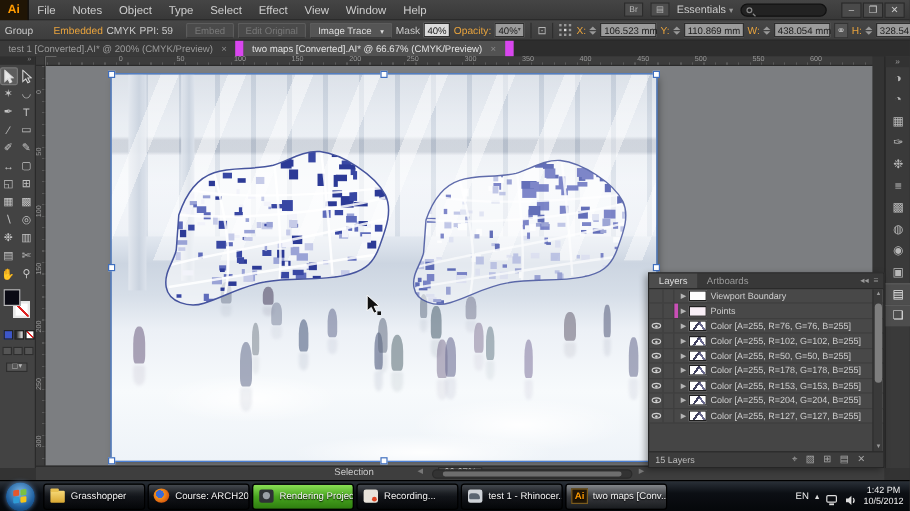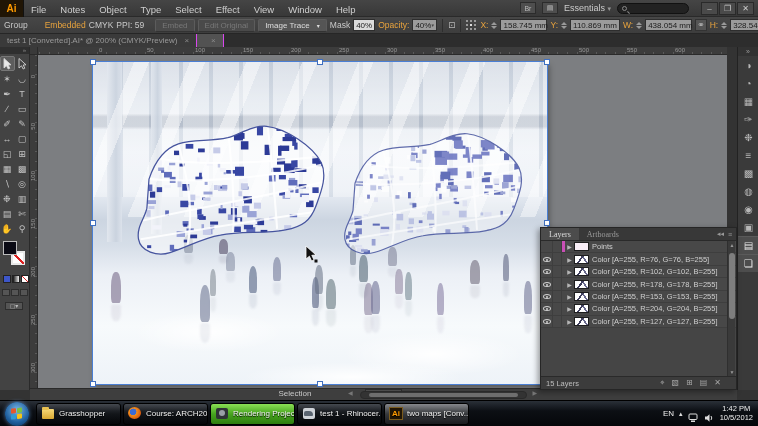--- a/index.html
+++ b/index.html
@@ -42,21 +42,21 @@
   .spinner .dn{border-top:3px solid #999;}
   .cb-sep{width:1px;height:13px;background:#2e2e2e;margin:0 2px;flex:0 0 auto;}
   .cb-icon{color:#b5b5b5;font-size:9px;}
   #refpoint{display:inline-grid;grid-template-columns:repeat(3,3px);grid-template-rows:repeat(3,3px);gap:1px;}
   #refpoint i{background:#999;width:2px;height:2px;}
   #refpoint i.c{background:#ddd;}
 
   
   #tabbar{position:absolute;left:0;top:34px;width:758px;height:13px;background:#2d2d2d;display:flex;align-items:flex-end;}
   .doc-tab{height:13px;display:flex;align-items:center;padding:0 7px;font-size:8px;color:#9a9a9a;
-    background:#3a3a3a;border-right:1px solid #d946ef;white-space:nowrap;}
+    background:#3a3a3a;border-right:7px solid #d946ef;white-space:nowrap;}
   .doc-tab.active{background:#525252;color:#e2e2e2;}
   .doc-tab .close{margin-left:7px;color:#8a8a8a;font-size:8px;}
 
   
   #toolspanel{position:absolute;left:0;top:47px;width:30px;height:343px;background:#434343;border-right:1px solid #2a2a2a;}
   #tools-top{height:7px;background:#2f2f2f;color:#888;font-size:6px;text-align:right;padding-right:3px;line-height:7px;}
   #toolgrid{display:grid;grid-template-columns:15px 15px;justify-content:center;padding-top:2px;}
   .tool{width:15px;height:15px;display:flex;align-items:center;justify-content:center;color:#c3c3c3;font-size:9px;}
   .tool.active{background:#5d5d5d;border:1px solid #777;border-radius:2px;color:#fff;}
   #fillstroke{position:absolute;left:2px;top:192px;width:26px;height:32px;}
@@ -105,21 +105,21 @@
   
   #dock{position:absolute;left:737px;top:47px;width:21px;height:343px;background:#3a3a3a;border-left:1px solid #222;}
   #dock-expander{height:9px;color:#999;font-size:7px;text-align:center;line-height:9px;background:#323232;}
   .dock-icon{width:21px;height:18px;display:flex;align-items:center;justify-content:center;color:#b8b8b8;font-size:10px;}
   .dock-icon.open{background:#4d4d4d;color:#e8e8e8;border-top:1px solid #5a5a5a;}
 
   
   #layerspanel{position:absolute;left:540px;top:227px;width:197px;height:163px;background:#454545;
     border:1px solid #262626;box-shadow:-2px 2px 6px rgba(0,0,0,.4);z-index:5;display:flex;flex-direction:column;}
   #lp-header{height:13px;background:#383838;display:flex;align-items:stretch;border-bottom:1px solid #2a2a2a;flex:0 0 auto;}
-  .lp-tab{font-size:8px;padding:0 8px;display:flex;align-items:center;color:#9a9a9a;font-family:Liberation Serif, serif;}
+  .lp-tab{font-size:8px;padding:0 8px;display:flex;align-items:center;color:#9a9a9a;}
   .lp-tab.active{background:#4c4c4c;color:#ddd;}
   #lp-header .hdr-icons{margin-left:auto;display:flex;align-items:center;gap:4px;padding-right:4px;color:#999;font-size:7px;}
   #lp-rows{flex:1 1 auto;overflow:hidden;position:relative;}
   .lrow{display:flex;align-items:center;height:12.45px;background:#484848;border-bottom:1px solid #3e3e3e;position:relative;}
   .lrow.selected{background:#76879f;}
   .lrow.selected .lname{color:#fff;}
   .lcol-eye{width:12px;height:100%;border-right:1px solid #3e3e3e;display:flex;align-items:center;justify-content:center;flex:0 0 auto;}
   .lcol-lock{width:9px;height:100%;border-right:1px solid #3e3e3e;flex:0 0 auto;}
   .eye{width:8px;height:5px;border:1px solid #cfcfcf;border-radius:50%;position:relative;}
   .eye::after{content:"";position:absolute;left:2px;top:1px;width:2px;height:2px;background:#cfcfcf;border-radius:50%;}
@@ -224,21 +224,21 @@
       <i></i>
       <i></i>
       <i></i>
       <i></i>
     </span>
   <span class="cb-link">X:</span>
   <span class="spinner">
       <i class="up"></i>
       <i class="dn"></i>
     </span>
-  <span class="cb-field" style="width:47px;">158.745 mm</span>
+  <span class="cb-field" style="width:47px;">106.523 mm</span>
   <span class="cb-link">Y:</span>
   <span class="spinner">
       <i class="up"></i>
       <i class="dn"></i>
     </span>
   <span class="cb-field" style="width:63px;">110.869 mm</span>
   <span class="cb-link">W:</span>
   <span class="spinner">
       <i class="up"></i>
       <i class="dn"></i>
@@ -253,20 +253,21 @@
   <span class="cb-field" style="width:47px;">328.541 mm</span>
 
 </div>
 
 <div id="tabbar">
     <div class="doc-tab">
       <span>test 1 [Converted].AI* @ 200% (CMYK/Preview)</span>
       <span class="close">×</span>
     </div>
     <div class="doc-tab active">
+      <span>two maps [Converted].AI* @ 66.67% (CMYK/Preview)</span>
       <span class="close">×</span>
     </div>
   </div>
 
 <div id="toolspanel">
   <div id="tools-top">»</div>
   <div id="toolgrid">
       <div class="tool active">
         <svg width="10" height="12" viewBox="0 0 10 12">
           <path d="M2,0.5 L2,10 L4.5,7.8 L6.2,11 L7.8,10.2 L6.2,7 L9,6.8 Z" fill="#e8e8e8" stroke="#d5d5d5" stroke-width="0.9"></path>
@@ -844,20 +845,29 @@
     <span class="hdr-icons">
       <span>◂◂</span>
       <span>≡</span>
     </span>
   </div>
   <div id="lp-rows">
     <div id="lp-rowlist">
         <div class="lrow">
           <span class="lcol-eye"></span>
           <span class="lcol-lock"></span>
+          <span class="lbar"></span>
+          <span class="lcaret">▶</span>
+          <span class="lthumb plain"></span>
+          <span class="lname">Viewport Boundary</span>
+          <span class="ltarget">○</span>
+        </div>
+        <div class="lrow">
+          <span class="lcol-eye"></span>
+          <span class="lcol-lock"></span>
           <span class="lbar" style="background: rgb(201, 79, 182);"></span>
           <span class="lcaret">▶</span>
           <span class="lthumb points"></span>
           <span class="lname">Points</span>
           <span class="ltarget">○</span>
         </div>
         <div class="lrow">
           <span class="lcol-eye">
             <span class="eye"></span>
           </span>
@@ -870,20 +880,31 @@
         </div>
         <div class="lrow">
           <span class="lcol-eye">
             <span class="eye"></span>
           </span>
           <span class="lcol-lock"></span>
           <span class="lbar"></span>
           <span class="lcaret">▶</span>
           <span class="lthumb slash"></span>
           <span class="lname">Color [A=255, R=102, G=102, B=255]</span>
+          <span class="ltarget">○</span>
+        </div>
+        <div class="lrow">
+          <span class="lcol-eye">
+            <span class="eye"></span>
+          </span>
+          <span class="lcol-lock"></span>
+          <span class="lbar"></span>
+          <span class="lcaret">▶</span>
+          <span class="lthumb slash"></span>
+          <span class="lname">Color [A=255, R=50, G=50, B=255]</span>
           <span class="ltarget">○</span>
         </div>
         <div class="lrow">
           <span class="lcol-eye">
             <span class="eye"></span>
           </span>
           <span class="lcol-lock"></span>
           <span class="lbar"></span>
           <span class="lcaret">▶</span>
           <span class="lthumb slash"></span>
@@ -982,20 +1003,27 @@
       </div>
       <div class="task-btn green">
         <span class="tb-icon">
           <span style="position:absolute;inset:1px;background:#2f3336;border-radius:2px;"></span>
           <span style="position:absolute;left:4px;top:3px;width:6px;height:6px;border-radius:50%;background:#9aa0a6;"></span>
         </span>
         <span>Rendering Project</span>
       </div>
       <div class="task-btn">
         <span class="tb-icon">
+          <span style="position:absolute;inset:1px;background:#e8e3da;border-radius:2px;"></span>
+          <span style="position:absolute;left:8px;top:7px;width:4px;height:4px;border-radius:50%;background:#d42;"></span>
+        </span>
+        <span>Recording...</span>
+      </div>
+      <div class="task-btn">
+        <span class="tb-icon">
           <span style="position:absolute;inset:1px;background:#cfd3d8;border-radius:2px;"></span>
           <span style="position:absolute;left:2px;top:4px;width:9px;height:5px;background:#5a6470;border-radius:2px 4px 1px 1px;"></span>
         </span>
         <span>test 1 - Rhinocer...</span>
       </div>
       <div class="task-btn active">
         <span class="tb-icon">
           <span style="position:absolute;inset:0;background:#201505;border:1px solid #7a5b1e;color:#ff9b00;font-size:8px;font-weight:bold;text-align:center;line-height:12px;">Ai</span>
         </span>
         <span>two maps [Conv...</span>

